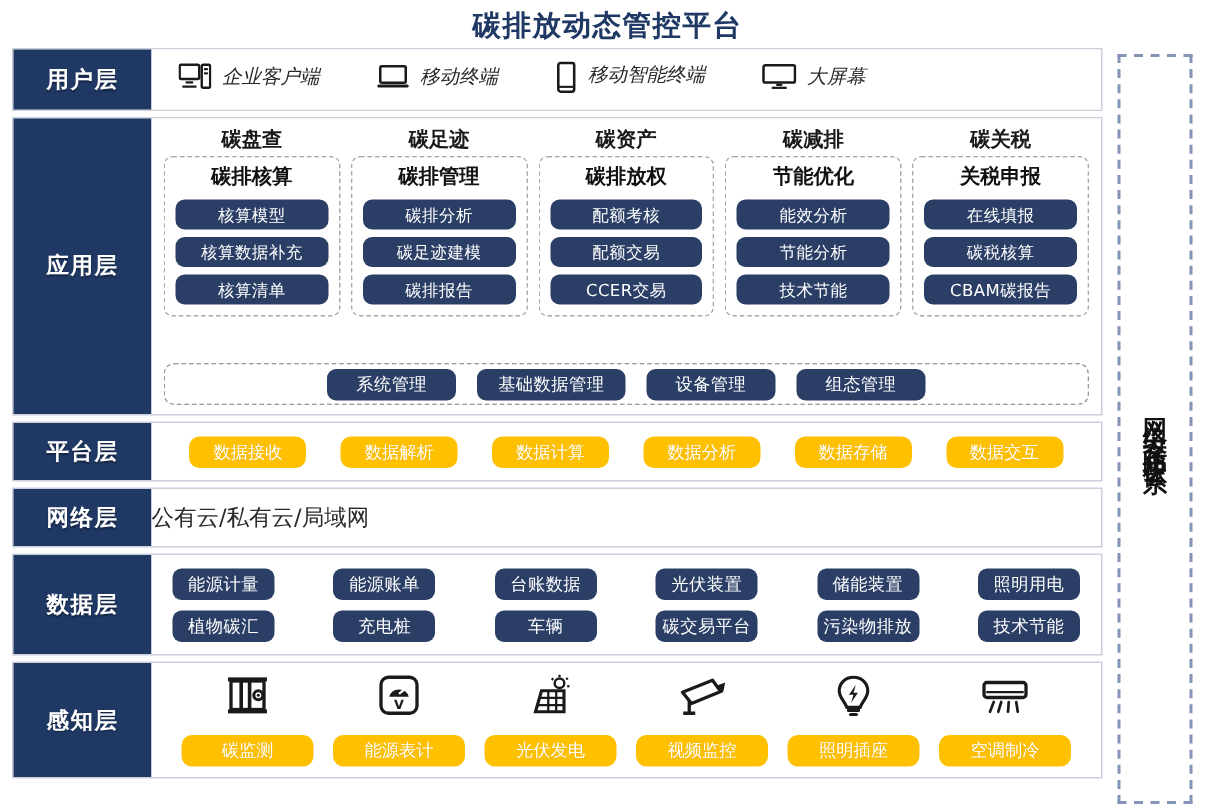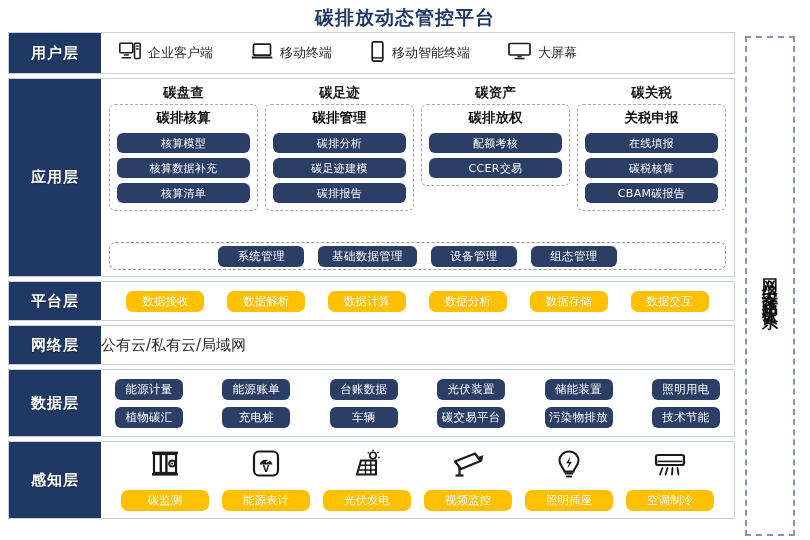--- a/index.html
+++ b/index.html
@@ -70,23 +70,24 @@
 
   
   #layer-user { height: 42px; }
   #layer-user .layer-content {
     justify-content: flex-start;
     gap: 10px;
     padding-left: 18px;
   }
   .user-item {
     display: flex;
-    align-items: center;
+    align-items: flex-start;
     gap: 7px;
     margin-right: 28px;
+    font-style: italic;
   }
   .user-item .lbl {
     font-size: 13px;
     color: #2a2a2a;
   }
   .ic { display: block; }
 
   
   #layer-app { height: 199px; }
   #layer-app .layer-content {
@@ -336,24 +337,34 @@
               <div class="pill">碳足迹建模</div>
               <div class="pill">碳排报告</div>
             </div>
           </div>
 
           <div class="app-col">
             <div class="app-col-title">碳资产</div>
             <div class="app-box">
               <div class="app-box-title">碳排放权</div>
               <div class="pill">配额考核</div>
+              <div class="pill">配额交易</div>
               <div class="pill">CCER交易</div>
             </div>
           </div>
 
+          <div class="app-col">
+            <div class="app-col-title">碳减排</div>
+            <div class="app-box">
+              <div class="app-box-title">节能优化</div>
+              <div class="pill">能效分析</div>
+              <div class="pill">节能分析</div>
+              <div class="pill">技术节能</div>
+            </div>
+          </div>
 
           <div class="app-col">
             <div class="app-col-title">碳关税</div>
             <div class="app-box">
               <div class="app-box-title">关税申报</div>
               <div class="pill">在线填报</div>
               <div class="pill">碳税核算</div>
               <div class="pill">CBAM碳报告</div>
             </div>
           </div>

